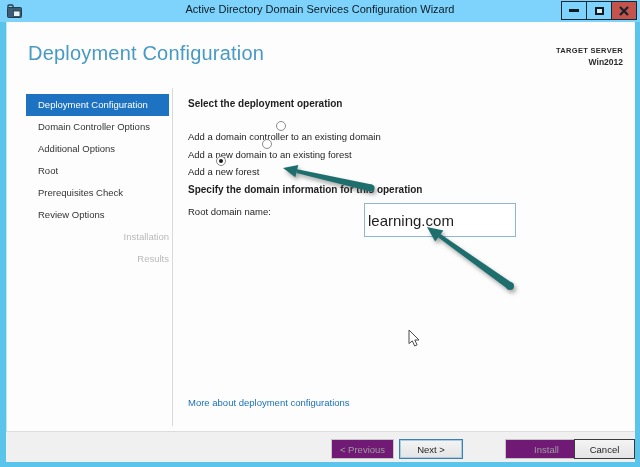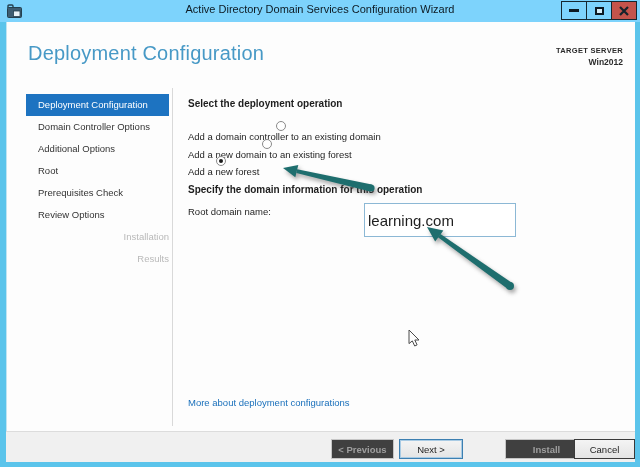--- a/index.html
+++ b/index.html
@@ -64,21 +64,21 @@
     font-family:"Liberation Sans", sans-serif; color:#1e1e1e; outline:none; background:#fff;
   }
   .more-link { position:absolute; left:182px; top:375px; font-size:9.5px; color:#1a70bb; text-decoration:none; cursor:pointer; }
   
   .footer { position:absolute; left:0; right:0; top:409px; height:31px; background:#f0f0f0; border-top:1px solid #dcdcdc; }
   .btn {
     position:absolute; top:7px; height:20px; font-size:9.5px;
     font-family:"Liberation Sans", sans-serif; color:#1e1e1e;
     background:linear-gradient(#f4f4f4,#e4e4e4); border:1px solid #ababab; cursor:pointer;
   }
-  .btn.disabled { color:#9f9f9f; border-color:#c6c6c6; background:#404040; cursor:default;font-weight:bold; }
+  .btn.disabled { color:#9f9f9f; border-color:#c6c6c6; background:#701a75; cursor:default; }
   .btn.default-btn { border:1px solid #3c7fb1; box-shadow:inset 0 0 0 1px #a9cbe4; }
   .btn.dark-border { border:1px solid #3a3a3a; }
   .btn-prev { left:325px; width:63px; }
   .btn-next { left:393px; width:64px; }
   .btn-install { left:499px; width:83px; }
   .btn-cancel { left:568px; width:61px; }
   
   .overlay { position:absolute; left:0; top:0; width:640px; height:467px; pointer-events:none; }
   .arrow { filter:drop-shadow(2px 3px 2px rgba(60,60,60,.45)); }
 </style>

